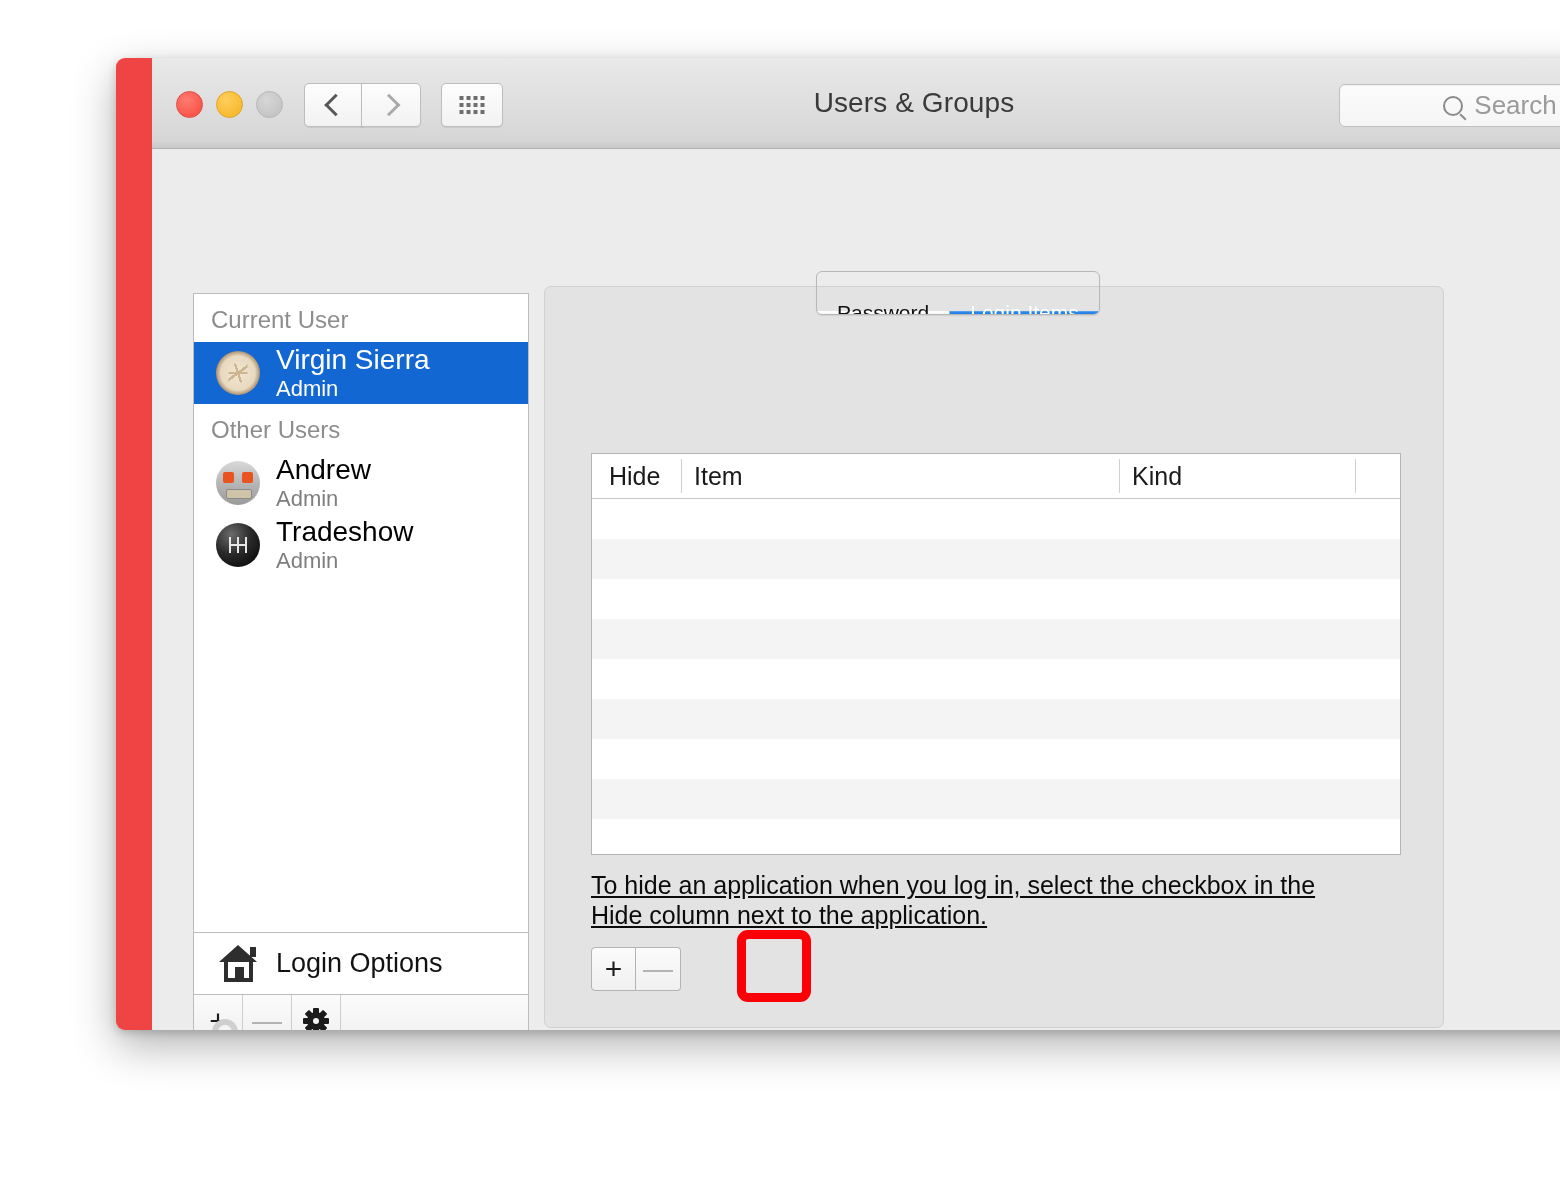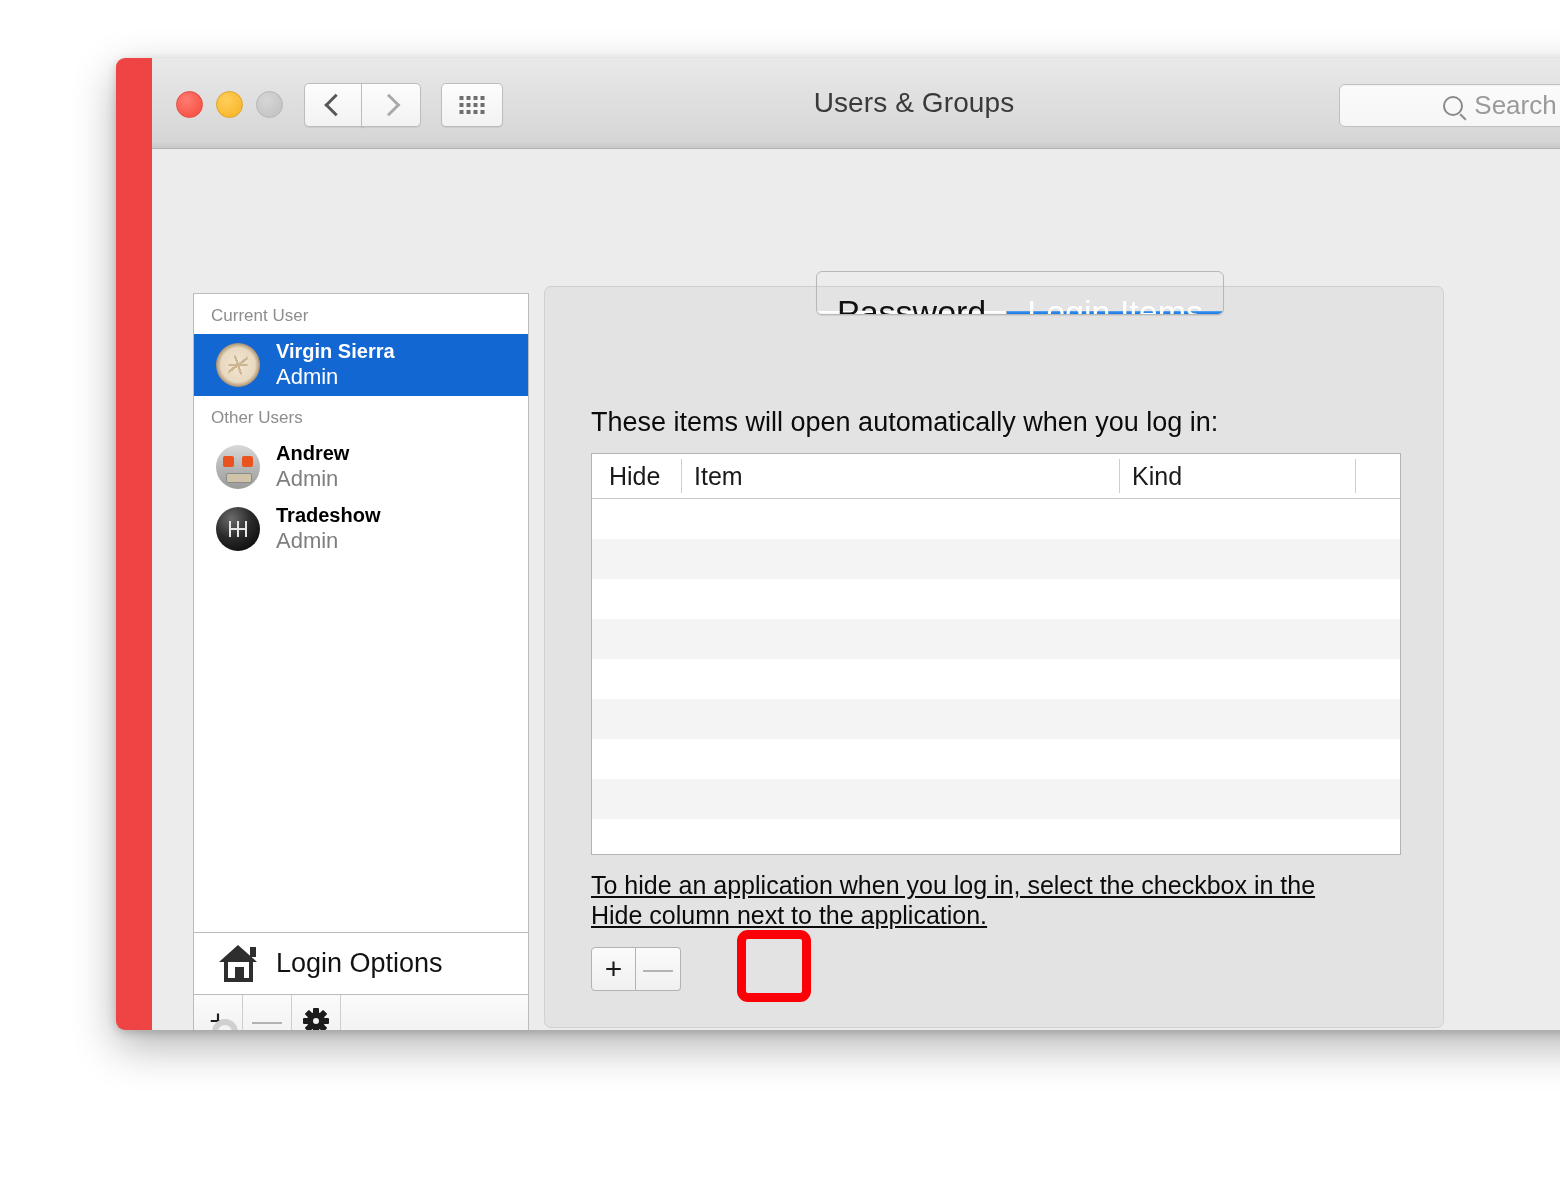--- a/index.html
+++ b/index.html
@@ -142,41 +142,41 @@
   #user-list {
     background: #ffffff;
     border: 1px solid #bcbcbc;
     border-bottom: none;
     height: 638px;
     overflow: hidden;
     position: relative;
   }
   .group-header {
     padding: 12px 0 8px 17px;
-    font-size: 17px;
+    font-size: 24px;
     color: #8d8d8d;
   }
   .user-row {
     display: flex;
     align-items: center;
     padding: 6px 0 6px 22px;
     height: 62px;
     box-sizing: border-box;
   }
   .user-row.selected { background: #1267d2; }
   .avatar {
     width: 44px; height: 44px;
     border-radius: 50%;
     margin-right: 16px;
     flex: 0 0 auto;
     position: relative;
     overflow: hidden;
   }
   .user-text { line-height: 1.08; }
-  .user-name { font-size: 20px; color: #000; font-weight: 700; }
+  .user-name { font-size: 28px; color: #000; font-weight: 400; }
   .user-role { font-size: 22px; color: #7e7e7e; margin-top: 2px; }
   .user-row.selected .user-name,
   .user-row.selected .user-role { color: #ffffff; }
 
   
   .av-sanddollar {
     background: radial-gradient(circle at 50% 50%, #f2e6d2 0%, #e8d9c0 55%, #8d6d4a 78%, #6b4f33 100%);
   }
   .av-sanddollar:after {
     content: "";
@@ -330,21 +330,21 @@
     border-radius: 6px;
     overflow: hidden;
     border: 1px solid #b7b7b7;
     box-shadow: 0 1px 1px rgba(0,0,0,0.08);
   }
   .tab {
     display: flex;
     align-items: center;
     justify-content: center;
     padding: 0 20px;
-    font-size: 34px;
+    font-size: 21px;
     margin-top: 39px;
   }
   .tab.inactive { background: linear-gradient(to bottom, #ffffff, #f7f7f7); color: #111; }
   .tab.active {
     background: linear-gradient(to bottom, #5fa9f2 0%, #2d87e8 50%, #1d7be3 100%);
     color: #ffffff;
     border-left: 1px solid #9fa9b2;
   }
 
   #panel {
@@ -570,21 +570,20 @@
             <span class="g-core"></span>
           </span>
         </div>
         <div class="sbtn-filler"></div>
       </div>
 
     </div>
 
     <div id="panel">
 
-      <div id="panel-heading">These items will open automatically when you log in:</div>
 
       <div id="table">
         <div id="table-head">
           <div class="th" id="th-hide">
             <span>Hide</span>
             <span class="sep"></span>
           </div>
           <div class="th" id="th-item">
             <span>Item</span>
             <span class="sep"></span>

